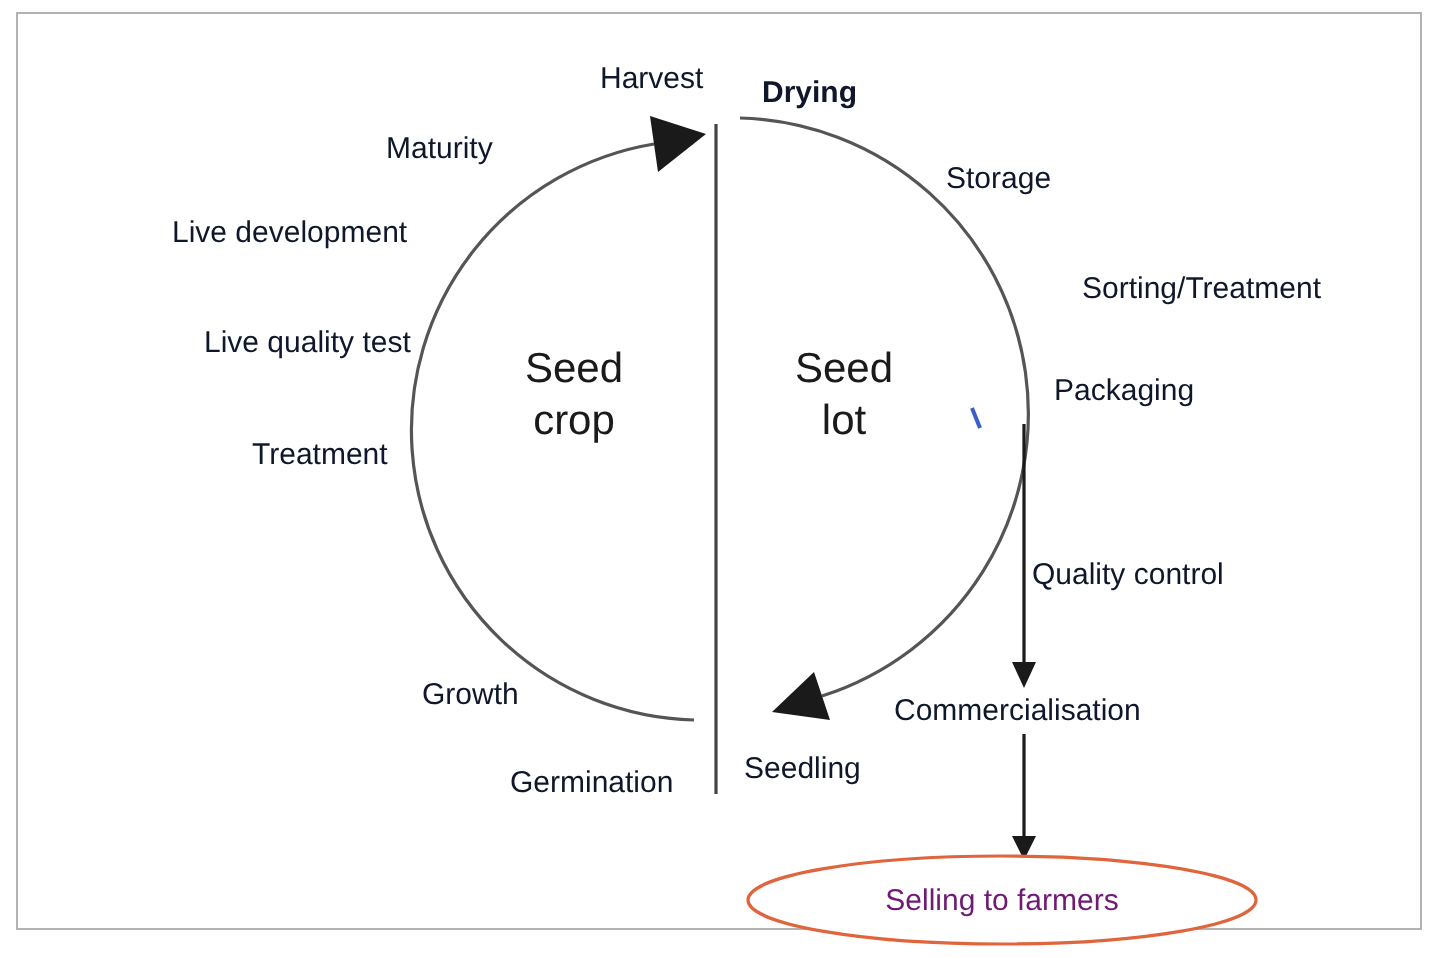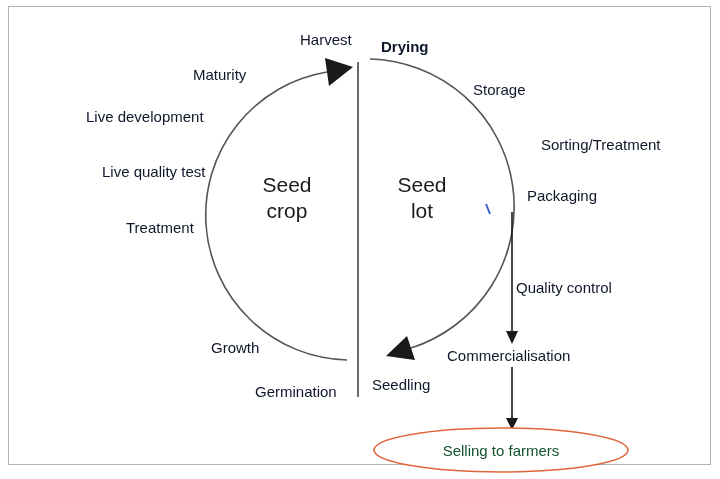--- a/index.html
+++ b/index.html
@@ -36,21 +36,21 @@
     position: absolute;
     font-size: 21px;
     line-height: 1.25;
     text-align: center;
     color: #1a1a1a;
   }
   .outcome-label {
     position: absolute;
     font-size: 15px;
     text-align: center;
-    color: #14532d;
+    color: #701a75;
   }
 </style>
 </head>
 <body>
 
 <div class="stage">
 
   <div class="frame"></div>
 
   <svg class="diagram" viewBox="0 0 720 479">

